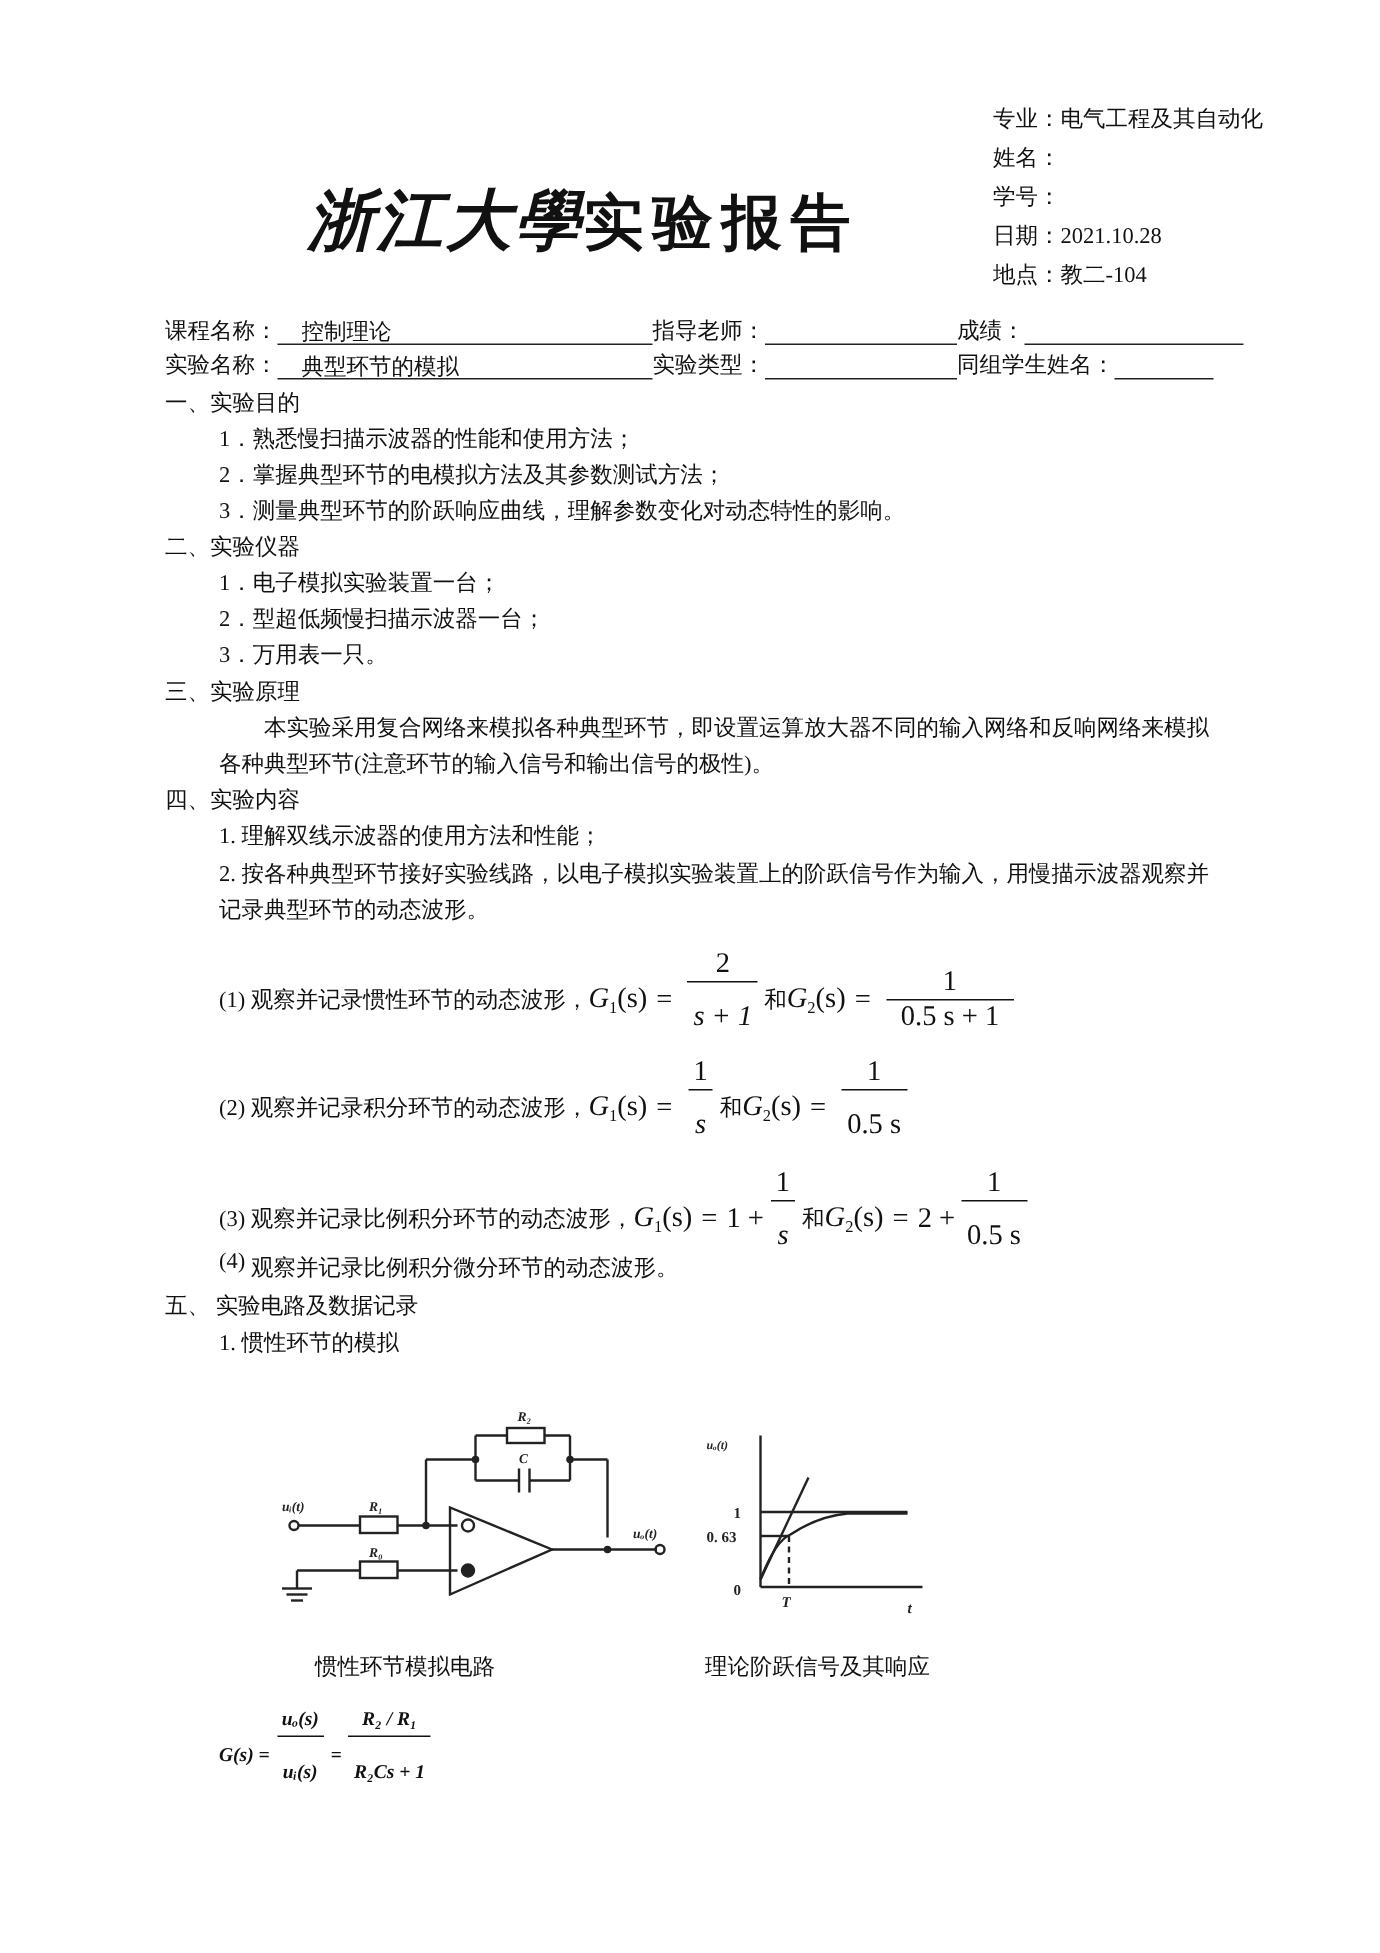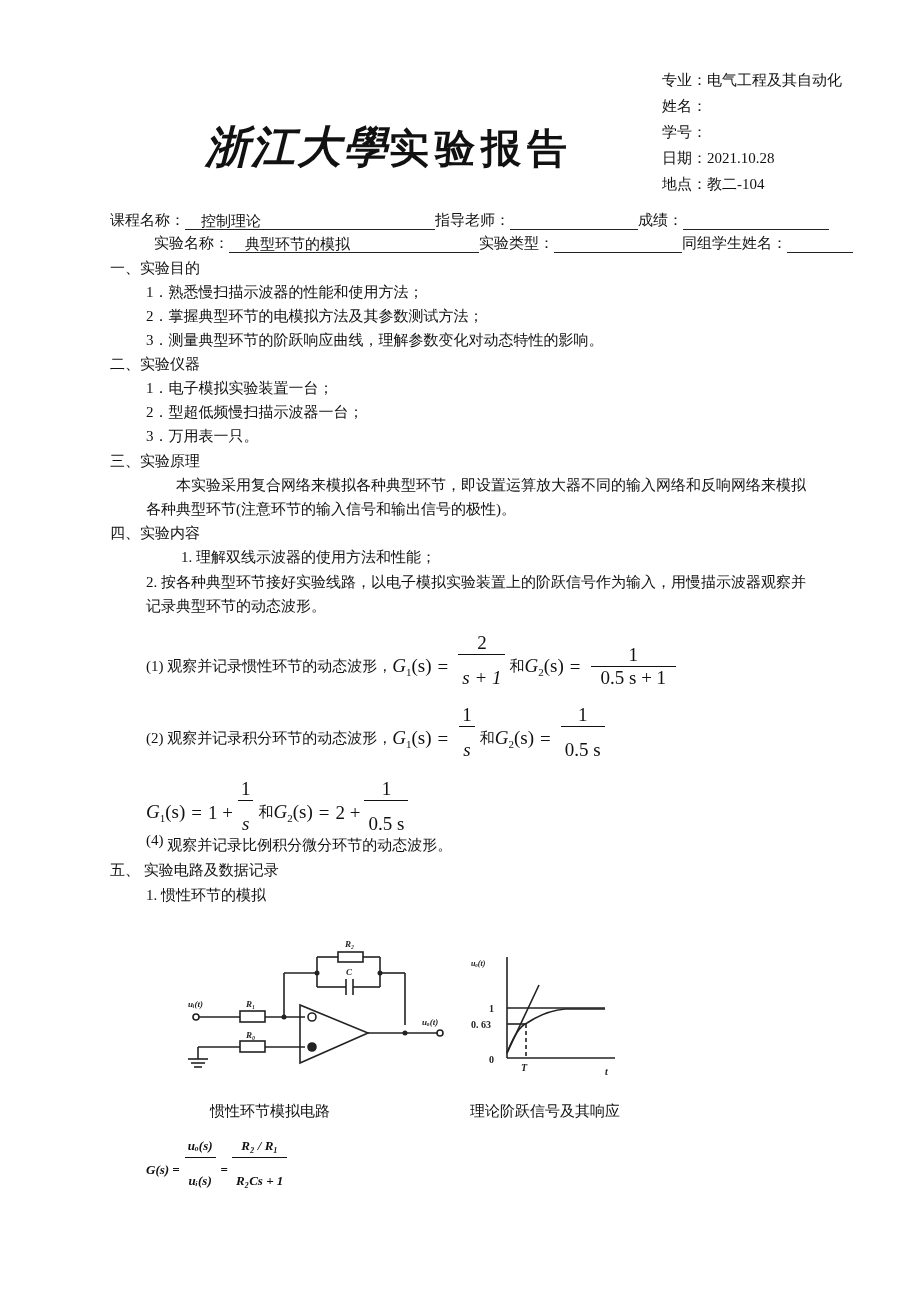--- a/index.html
+++ b/index.html
@@ -31,40 +31,40 @@
   <div><span>专业：</span><span>电气工程及其自动化</span></div>
   <div><span>姓名：</span><span></span></div>
   <div><span>学号：</span><span></span></div>
   <div><span>日期：</span><span>2021.10.28</span></div>
   <div><span>地点：</span><span>教二-104</span></div>
 </div>
 
 <div class="abs t15" style="left:110px; top:211px;">
   <span>课程名称：</span><span class="u" style="width:250px;"><span style="padding-left:16px;">控制理论</span></span><span>指导老师：</span><span class="u" style="width:128px;"></span><span>成绩：</span><span class="u" style="width:146px;"></span>
 </div>
-<div class="abs t15" style="left:110px; top:234px;margin-left:44px;">
+<div class="abs t15" style="left:110px; top:234px;">
   <span>实验名称：</span><span class="u" style="width:250px;"><span style="padding-left:16px;">典型环节的模拟</span></span><span>实验类型：</span><span class="u" style="width:128px;"></span><span>同组学生姓名：</span><span class="u" style="width:66px;"></span>
 </div>
 
 <div class="abs t15" style="left:110px; top:259px;">一、实验目的</div>
 <div class="abs t15" style="left:146px; top:283px;">1．熟悉慢扫描示波器的性能和使用方法；</div>
 <div class="abs t15" style="left:146px; top:307px;">2．掌握典型环节的电模拟方法及其参数测试方法；</div>
 <div class="abs t15" style="left:146px; top:331px;">3．测量典型环节的阶跃响应曲线，理解参数变化对动态特性的影响。</div>
 
 <div class="abs t15" style="left:110px; top:355px;">二、实验仪器</div>
 <div class="abs t15" style="left:146px; top:379px;">1．电子模拟实验装置一台；</div>
 <div class="abs t15" style="left:146px; top:403px;">2．型超低频慢扫描示波器一台；</div>
 <div class="abs t15" style="left:146px; top:427px;">3．万用表一只。</div>
 
 <div class="abs t15" style="left:110px; top:452px;">三、实验原理</div>
 <div class="abs t15" style="left:176px; top:476px;">本实验采用复合网络来模拟各种典型环节，即设置运算放大器不同的输入网络和反响网络来模拟</div>
 <div class="abs t15" style="left:146px; top:500px;">各种典型环节(注意环节的输入信号和输出信号的极性)。</div>
 
 <div class="abs t15" style="left:110px; top:524px;">四、实验内容</div>
-<div class="abs t15" style="left:146px; top:548px;margin-left:35px;">1. 理解双线示波器的使用方法和性能；</div>
+<div class="abs t15" style="left:146px; top:548px;">1. 理解双线示波器的使用方法和性能；</div>
 <div class="abs t15" style="left:146px; top:573px;">2. 按各种典型环节接好实验线路，以电子模拟实验装置上的阶跃信号作为输入，用慢描示波器观察并</div>
 <div class="abs t15" style="left:146px; top:597px;">记录典型环节的动态波形。</div>
 
 <div class="abs eq-row" style="left:146px; top:632px;">
   <span>(1) 观察并记录惯性环节的动态波形，</span>
   <span class="m math"><span>G</span><span class="sub">1</span><span style="font-style:normal;">(s)</span></span>
   <span class="m" style="margin:0 6px;">=</span>
   <span class="m frac">
       <span class="num">2</span>
       <span class="den math">s + 1</span>
@@ -89,20 +89,21 @@
   <span>和</span>
   <span class="m math"><span>G</span><span class="sub">2</span><span style="font-style:normal;">(s)</span></span>
   <span class="m" style="margin:0 6px;">=</span>
   <span class="m frac">
       <span class="num">1</span>
       <span class="den">0.5 s</span>
     </span>
 </div>
 
 <div class="abs eq-row" style="left:146px; top:778px;">
+  <span>(3) 观察并记录比例积分环节的动态波形，</span>
   <span class="m math"><span>G</span><span class="sub">1</span><span style="font-style:normal;">(s)</span></span>
   <span class="m" style="margin:0 6px;">=</span>
   <span class="m">1 +</span>
   <span class="m frac">
       <span class="num">1</span>
       <span class="den math">s</span>
     </span>
   <span>和</span>
   <span class="m math"><span>G</span><span class="sub">2</span><span style="font-style:normal;">(s)</span></span>
   <span class="m" style="margin:0 6px;">=</span>

